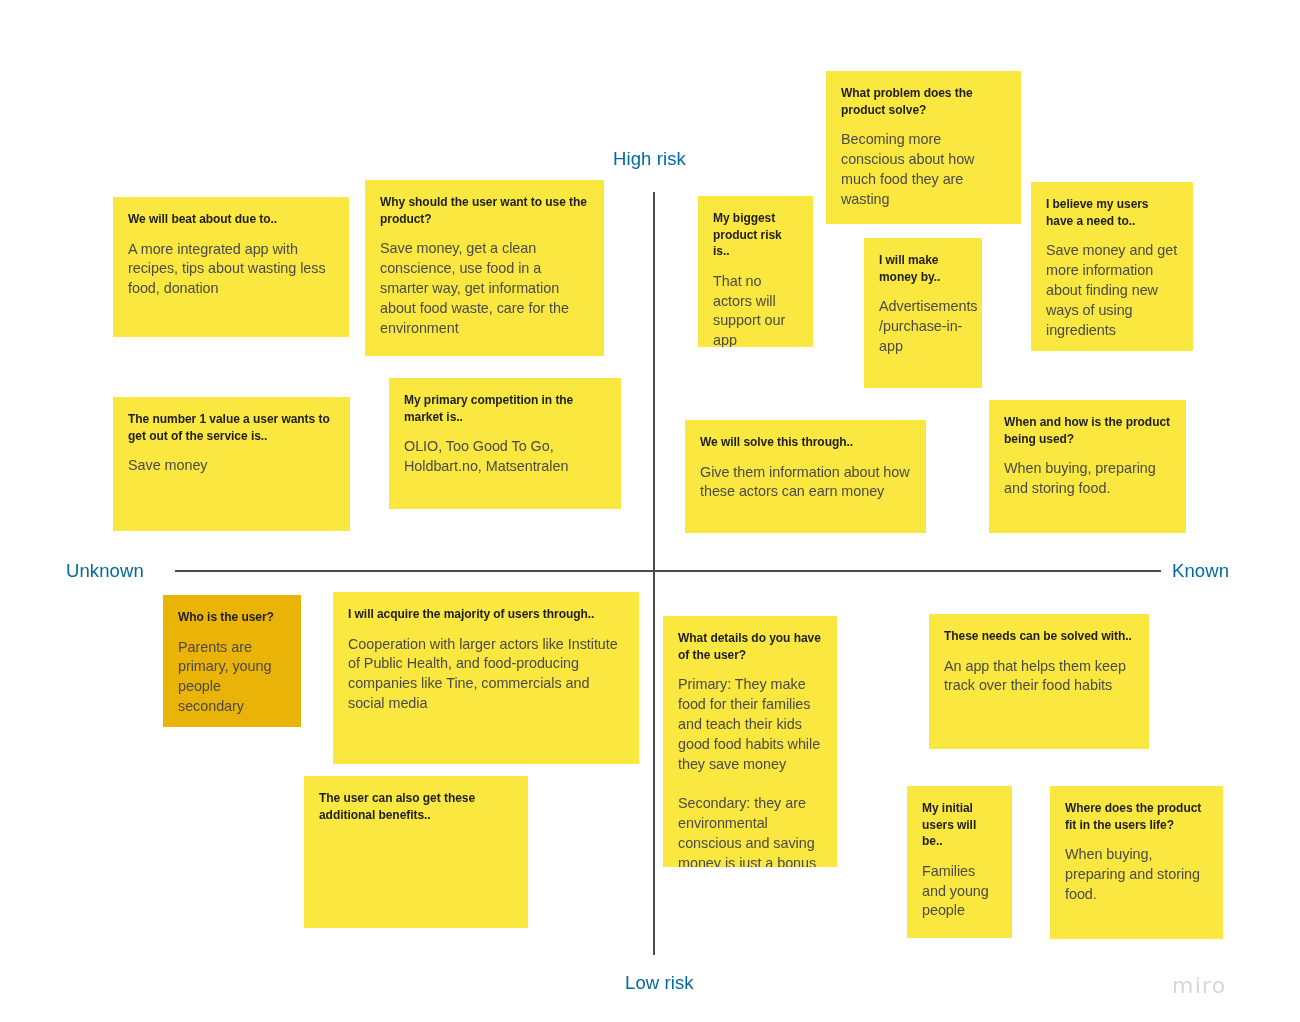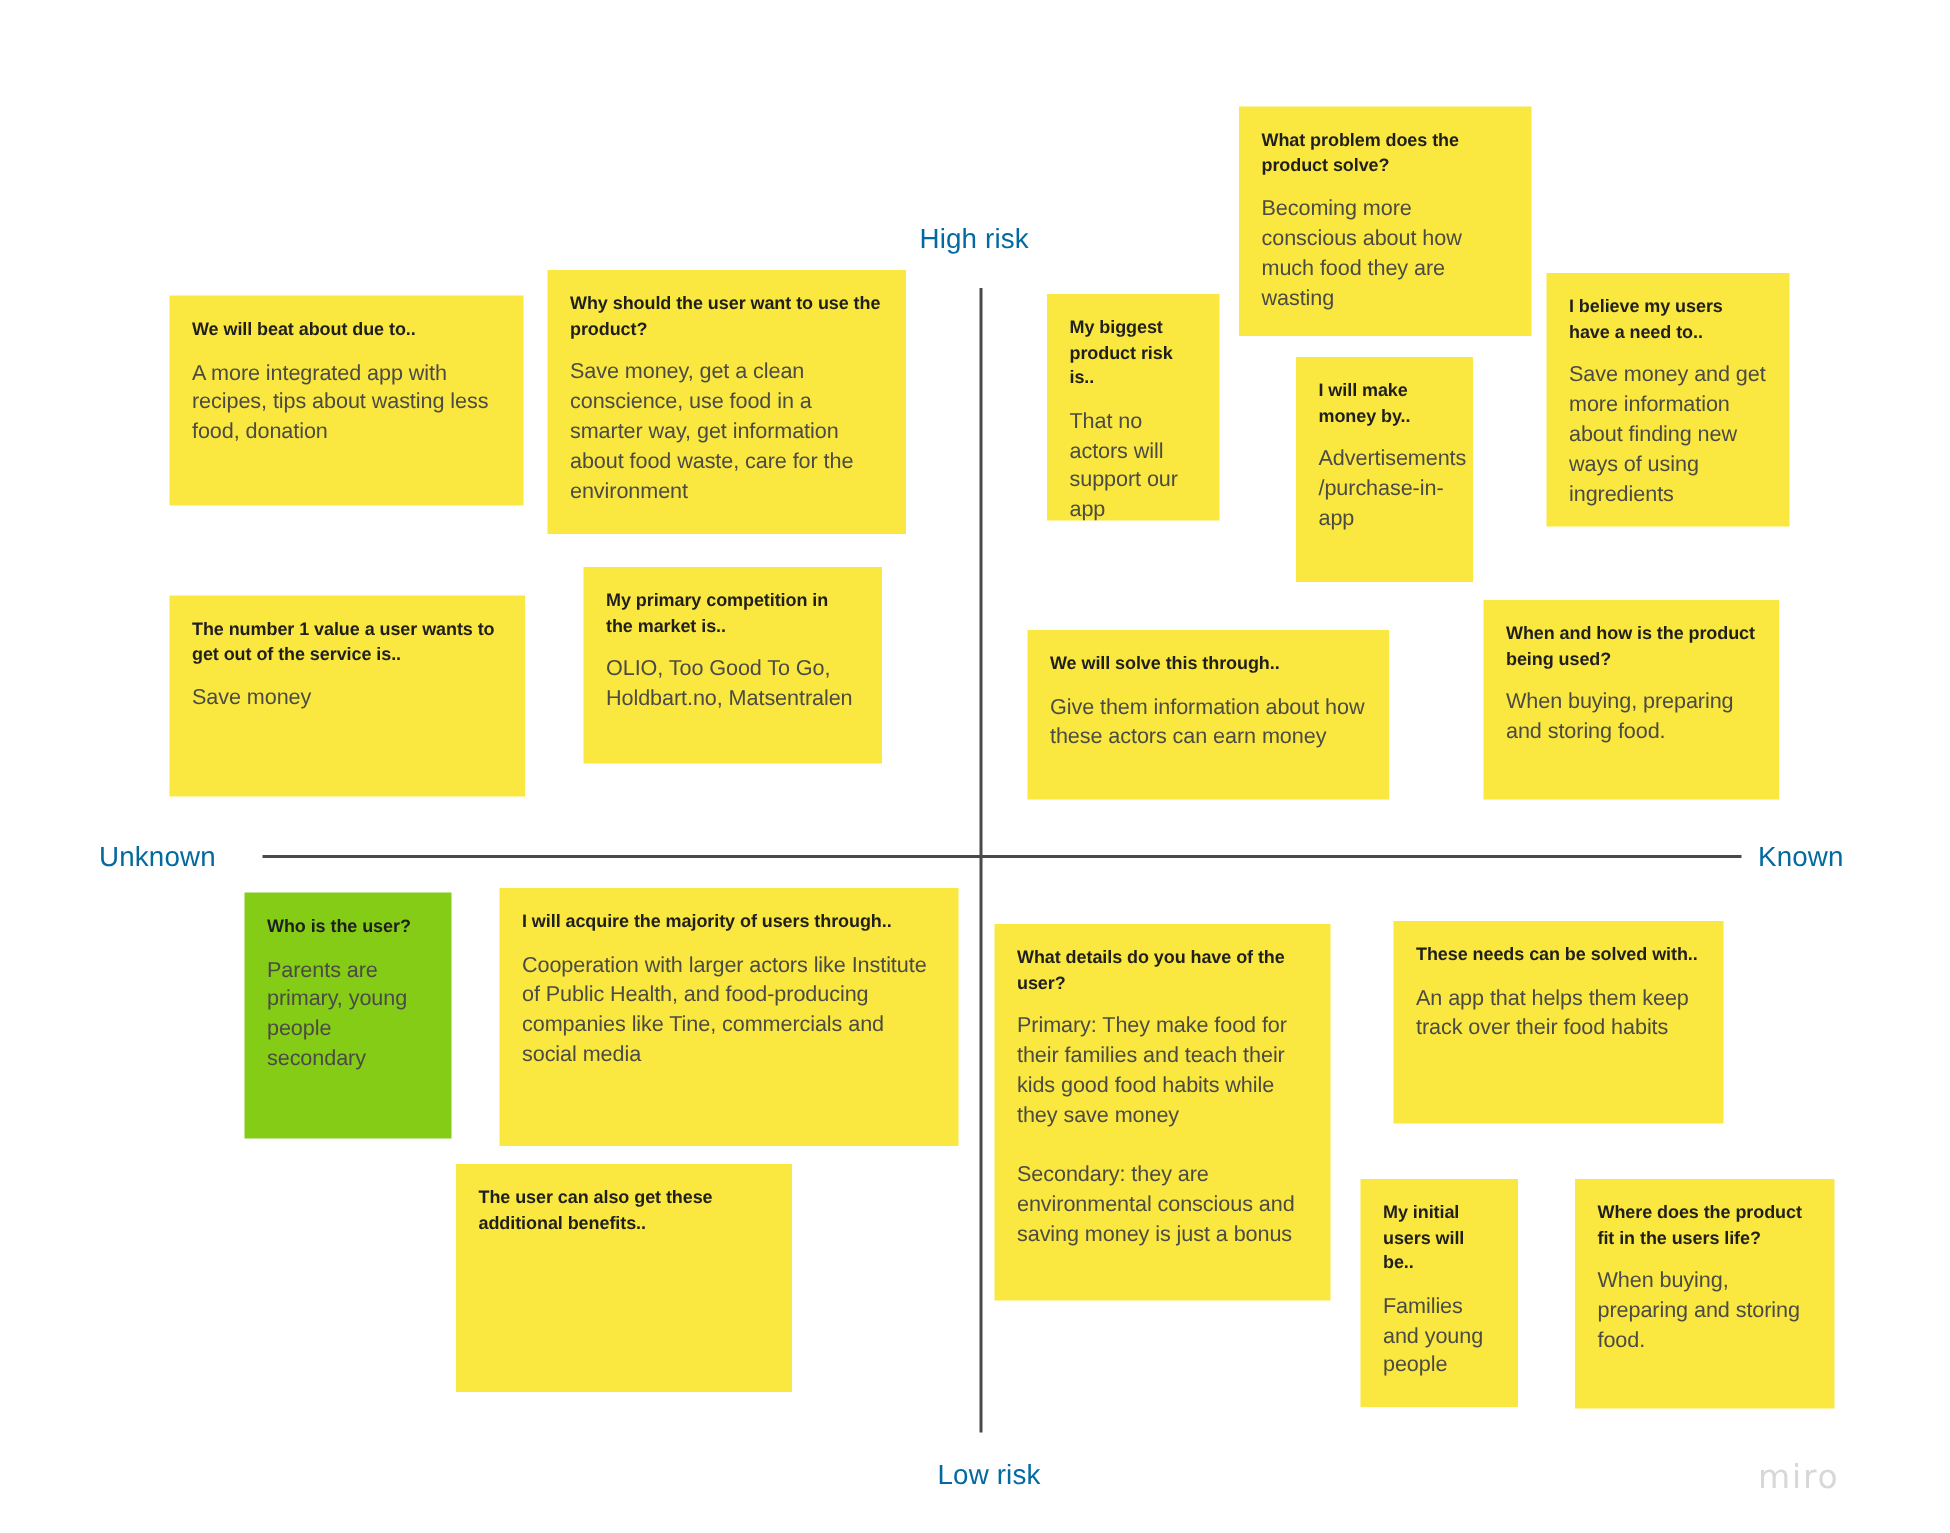--- a/index.html
+++ b/index.html
@@ -112,41 +112,41 @@
         <p class="note-body spaced">Advertisements /purchase-in-app</p>
       </div>
       <div class="note" style="left: 1031px; top: 182px; width: 162px; height: 169px; background: rgb(250, 231, 63);">
         <p class="note-title">I believe my users have a need to..</p>
         <p class="note-body spaced">Save money and get more information about finding new ways of using ingredients</p>
       </div>
       <div class="note" style="left: 113px; top: 397px; width: 237px; height: 134px; background: rgb(250, 231, 63);">
         <p class="note-title">The number 1 value a user wants to get out of the service is..</p>
         <p class="note-body spaced">Save money</p>
       </div>
-      <div class="note" style="left: 389px; top: 378px; width: 199px; height: 131px; background: rgb(250, 231, 63);">
+      <div class="note" style="left: 389px; top: 378px; width: 232px; height: 131px; background: rgb(250, 231, 63);">
         <p class="note-title">My primary competition in the market is..</p>
         <p class="note-body spaced">OLIO, Too Good To Go, Holdbart.no, Matsentralen</p>
       </div>
       <div class="note" style="left: 685px; top: 420px; width: 241px; height: 113px; background: rgb(250, 231, 63);">
         <p class="note-title">We will solve this through..</p>
         <p class="note-body spaced">Give them information about how these actors can earn money</p>
       </div>
       <div class="note" style="left: 989px; top: 400px; width: 197px; height: 133px; background: rgb(250, 231, 63);">
         <p class="note-title">When and how is the product being used?</p>
         <p class="note-body spaced">When buying, preparing and storing food.</p>
       </div>
-      <div class="note" style="left: 163px; top: 595px; width: 138px; height: 164px; background: #84cc16;">
+      <div class="note" style="left: 163px; top: 595px; width: 138px; height: 132px; background: #eab308;">
         <p class="note-title">Who is the user?</p>
         <p class="note-body spaced">Parents are primary, young people secondary</p>
       </div>
       <div class="note" style="left: 333px; top: 592px; width: 306px; height: 172px; background: rgb(250, 231, 63);">
         <p class="note-title">I will acquire the majority of users through..</p>
         <p class="note-body spaced">Cooperation with larger actors like Institute of Public Health, and food-producing companies like Tine, commercials and social media</p>
       </div>
-      <div class="note" style="left: 663px; top: 616px; width: 224px; height: 251px; background: rgb(250, 231, 63);">
+      <div class="note" style="left: 663px; top: 616px; width: 174px; height: 251px; background: rgb(250, 231, 63);">
         <p class="note-title">What details do you have of the user?</p>
         <p class="note-body spaced">Primary: They make food for their families and teach their kids good food habits while they save money
 
 Secondary: they are environmental conscious and saving money is just a bonus</p>
       </div>
       <div class="note" style="left: 929px; top: 614px; width: 220px; height: 135px; background: rgb(250, 231, 63);">
         <p class="note-title">These needs can be solved with..</p>
         <p class="note-body spaced">An app that helps them keep track over their food habits</p>
       </div>
       <div class="note" style="left: 304px; top: 776px; width: 224px; height: 152px; background: rgb(250, 231, 63);">

